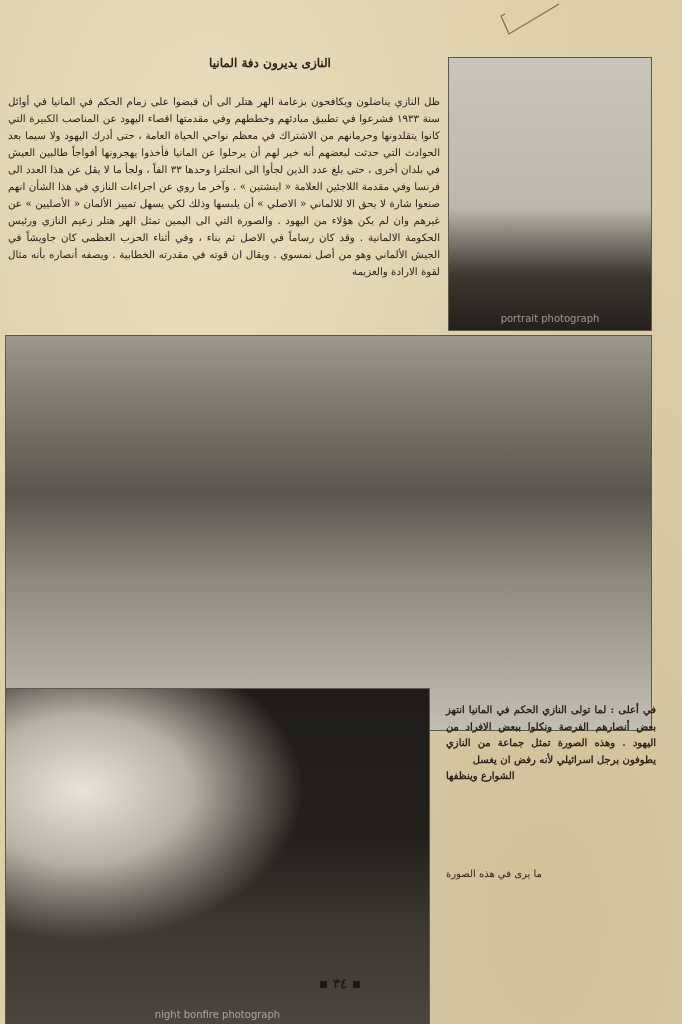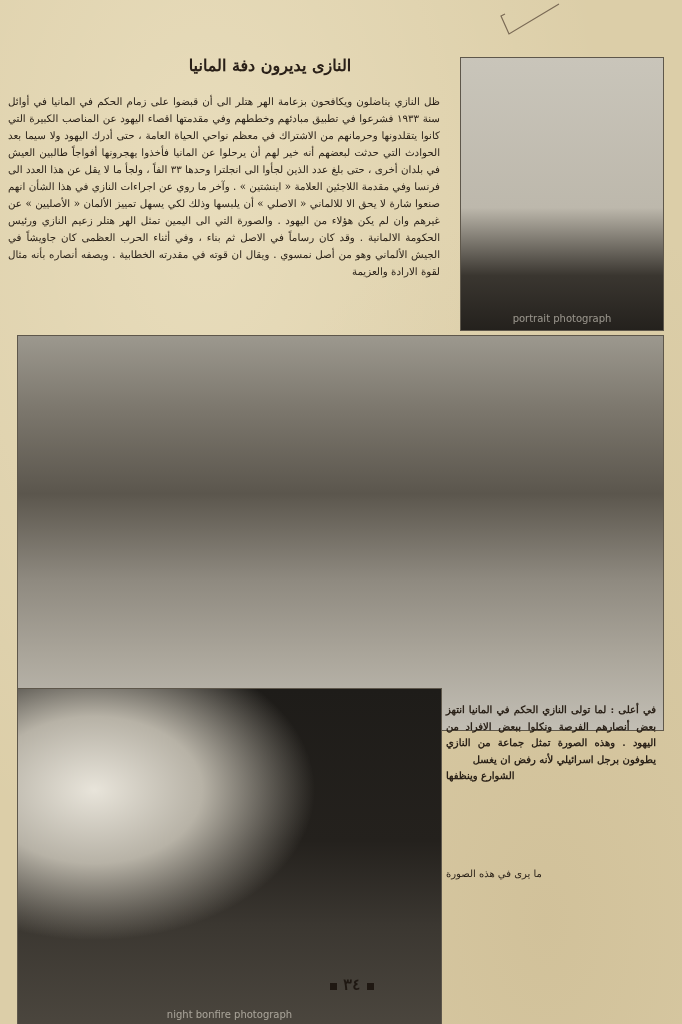--- a/index.html
+++ b/index.html
@@ -17,35 +17,34 @@
         radial-gradient(ellipse at 80% 90%, rgba(160,135,90,0.18), transparent 55%),
         #dccea8;
     }
     .pencil-mark {
       position: absolute; left: 497px; top: 0; width: 80px; height: 40px;
     }
     .headline {
       position: absolute; left: 110px; top: 56px; width: 320px;
       text-align: center; direction: rtl;
       font-family: "DejaVu Serif", serif; font-weight: bold;
-      font-size: 16px; color: #2a2018;
+      font-size: 12px; color: #2a2018;
     }
     .body-text {
       position: absolute; left: 8px; top: 93px; width: 432px;
       direction: rtl; text-align: justify;
       font-family: "DejaVu Serif", serif;
       font-size: 10.3px; line-height: 17px; color: #2b2218;
     }
     .photo {
       position: absolute;
       background: #8a8478;
       border: 1px solid #5e574b;
       box-sizing: border-box;
       overflow: hidden;
-      margin-left: 12px;
     }
     .photo-portrait {
       left: 448px; top: 57px; width: 204px; height: 274px;
       background: linear-gradient(180deg, #c9c5ba 0%, #bdb8ac 55%, #3a3630 80%, #24211d 100%);
     }
     .photo-street {
       left: 5px; top: 335px; width: 647px; height: 396px;
       background:
         linear-gradient(180deg, #9c988e 0%, #7d786e 18%, #5b564d 40%, #8f8a80 62%, #a9a499 80%, #c2beb4 100%);
     }
@@ -63,22 +62,22 @@
     .caption {
       position: absolute; direction: rtl; text-align: justify;
       font-family: "DejaVu Serif", serif;
       font-size: 10px; line-height: 16.5px; color: #2b2218;
     }
     .caption-right-top { left: 446px; top: 702px; width: 210px; font-weight: bold; }
     .caption-right-bottom { left: 446px; top: 866px; width: 210px; }
     .caption .last-line { display: block; text-align: left; }
     .page-number {
       position: absolute; left: 300px; top: 976px; width: 80px;
-      text-align: right; font-family: Liberation Mono, monospace;
-      font-size: 15px; font-weight: bold; color: #1f1812;
+      text-align: center; font-family: Liberation Sans, sans-serif;
+      font-size: 13px; font-weight: bold; color: #1f1812;
     }
     .page-number .sq {
       display: inline-block; width: 7px; height: 7px; background: #1f1812;
       vertical-align: middle; margin: 0 6px;
     }
   </style>
 </head>
 <body>
 
 <div class="page">

